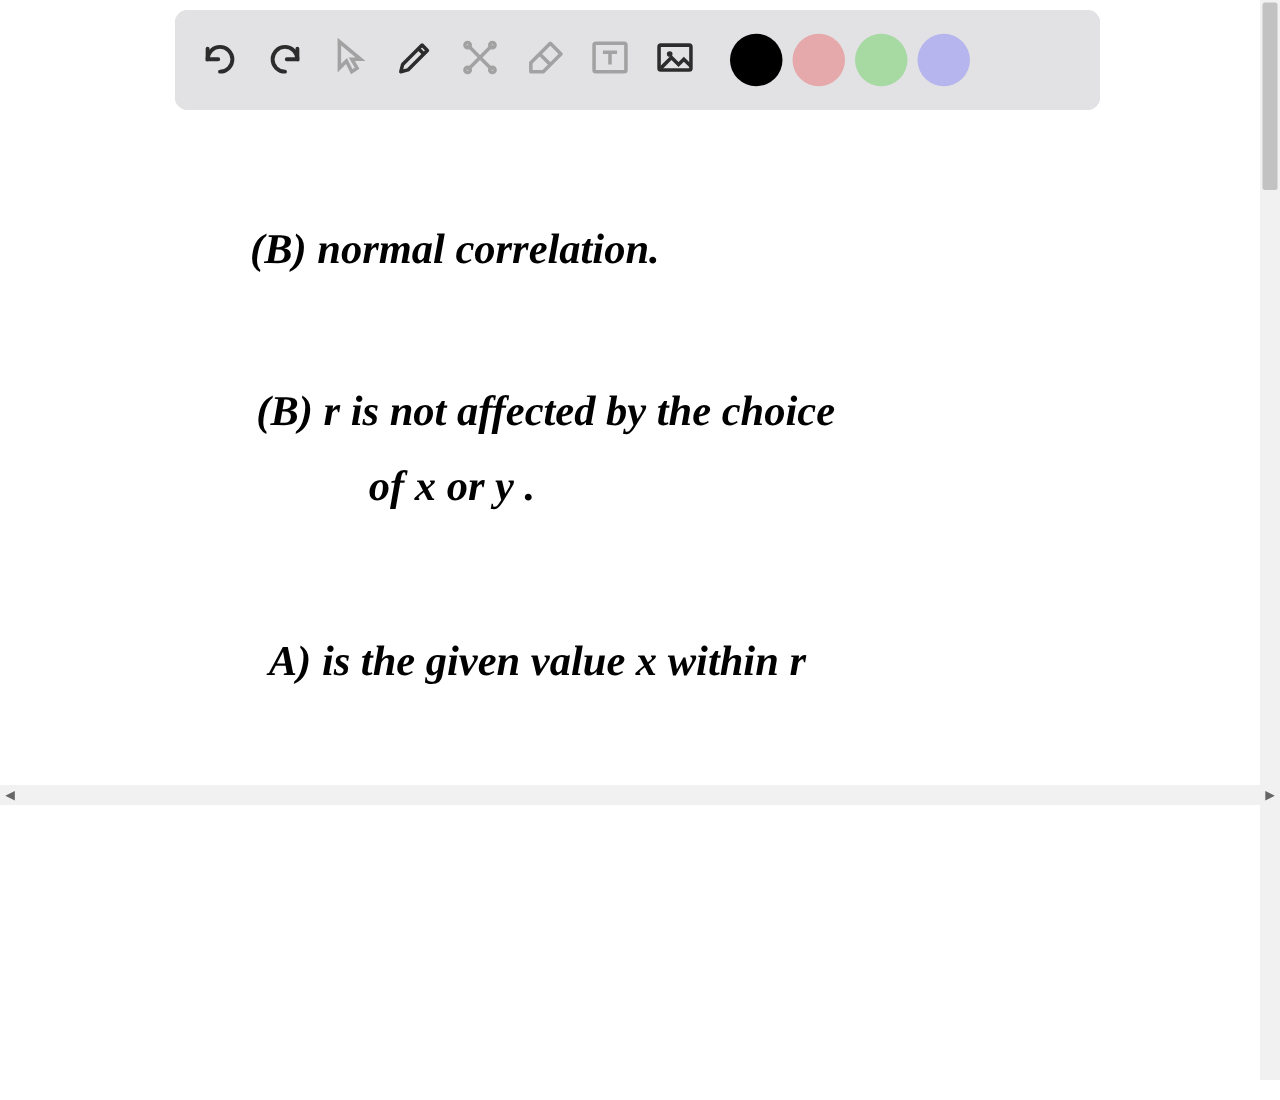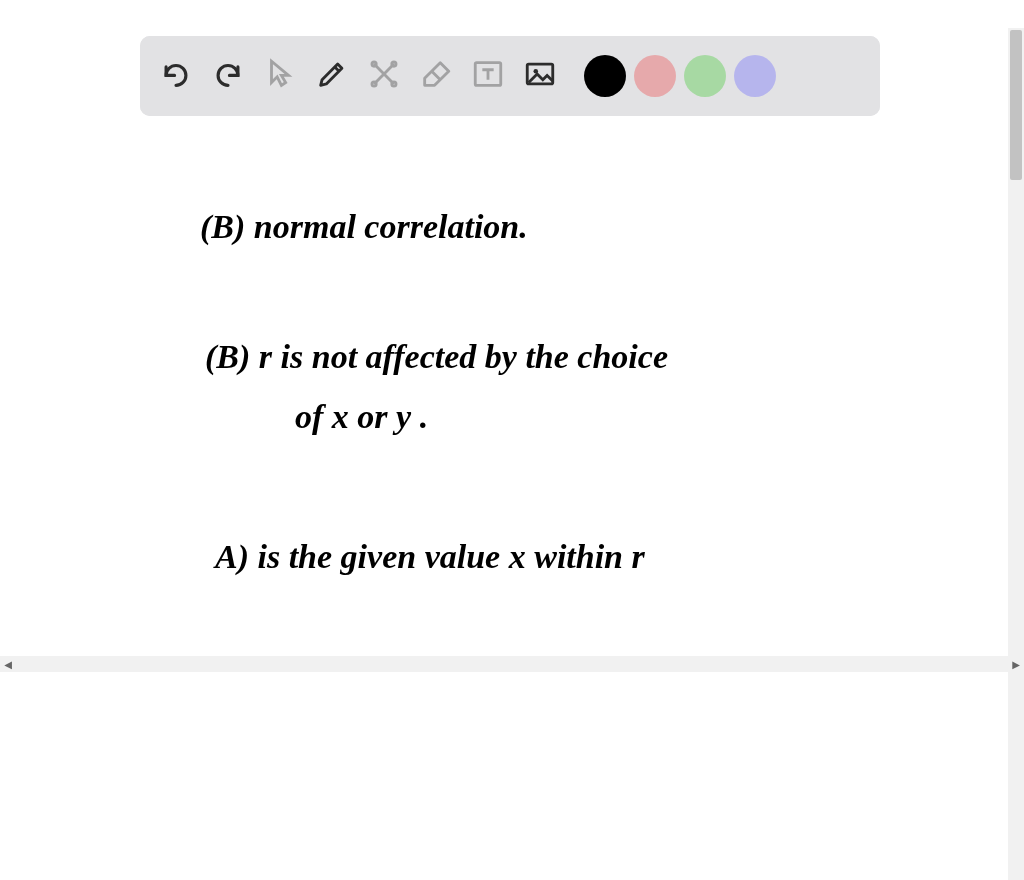--- a/index.html
+++ b/index.html
@@ -2,21 +2,20 @@
 <html><head>
   <meta charset="utf-8">
   <style>
     * { margin:0; padding:0; box-sizing:border-box; }
     html, body { width:1024px; height:880px; overflow:hidden; font-family:sans-serif; }
 
     .viewport {
       position:relative;
       width:1024px; height:644px;
       background:#ffffff;
-      margin-top:28px;
     }
 
     
     .vscroll {
       position:absolute; top:0; right:0; width:16px; height:864px;
       background:#f1f1f1;
     }
     .vscroll .vthumb {
       position:absolute; top:2px; left:2px; width:12px; height:150px;
       background:#c2c2c2; border-radius:2px;

